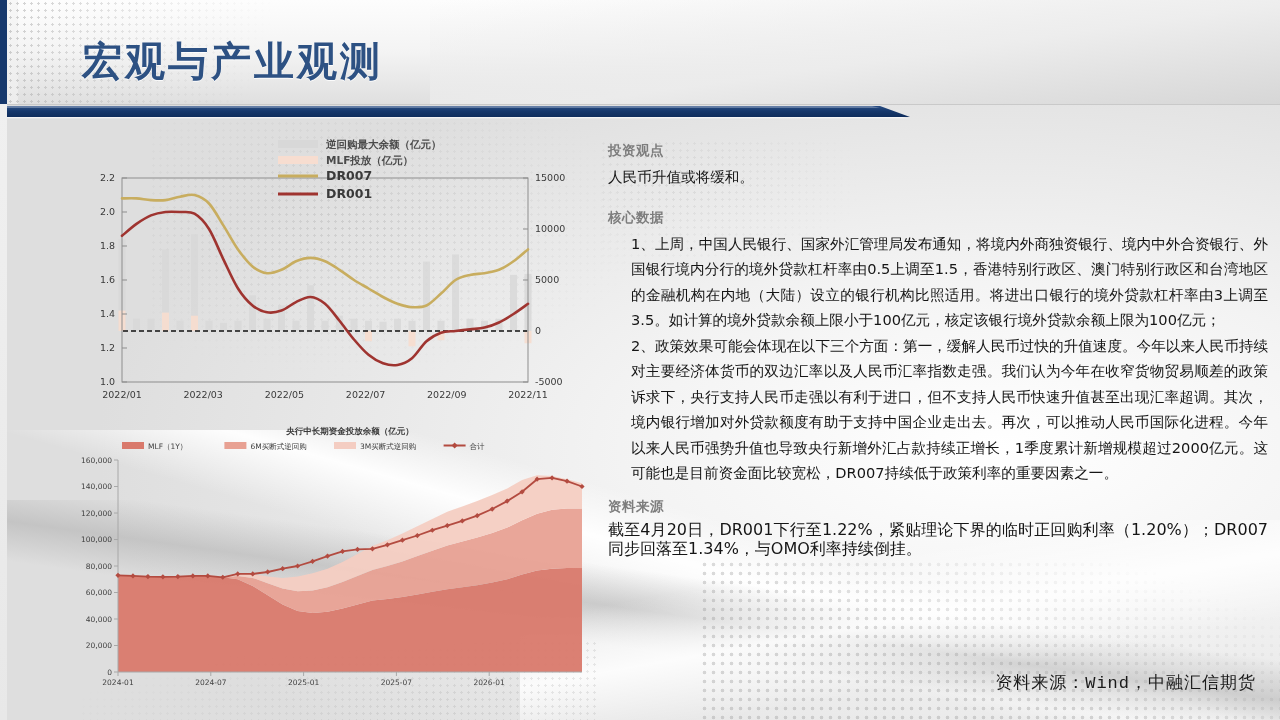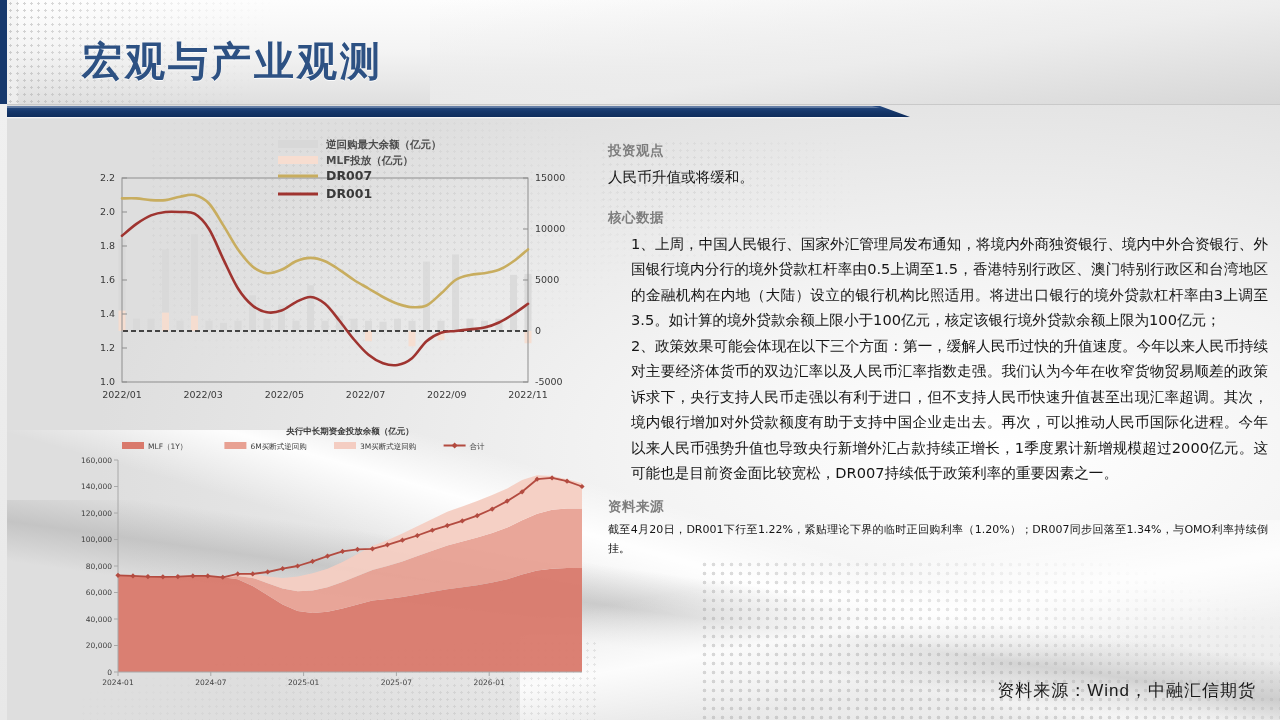--- a/index.html
+++ b/index.html
@@ -72,26 +72,26 @@
   .charts{position:absolute;left:60px;top:132px;width:530px;height:575px;}
   .chart-top{position:absolute;left:0;top:0;width:530px;height:285px;}
   .chart-bot{position:absolute;left:0;top:290px;width:530px;height:285px;}
 
   
   .textcol{position:absolute;left:608px;top:142px;width:660px;height:545px;color:#1d1d1d;}
   .sec-head{font-family:"DejaVu Sans","Liberation Sans",sans-serif;
     font-size:13.5px;font-weight:700;color:#7d7d7d;letter-spacing:.5px;margin-bottom:4px;}
   .sec-body{font-family:"DejaVu Sans","Liberation Sans",sans-serif;
     font-size:14.6px;line-height:25.5px;color:#151515;text-align:justify;}
-  .sec-body.tight{line-height:19px;font-size:11px;}
+  .sec-body.tight{line-height:19px;font-size:16px;}
   .gap{height:19px;}
   .gap-sm{height:12px;}
 
-  .footer{position:absolute;right:24px;bottom:18px;
-    font-family:Liberation Sans, sans-serif;
+  .footer{position:absolute;right:24px;bottom:26px;
+    font-family:Liberation Mono, monospace;
     font-size:17px;color:#1a1a1a;letter-spacing:1px;}
 
   
   svg text{font-family:"DejaVu Sans","Liberation Sans",sans-serif;}
 </style>
 </head>
 <body>
 
 <div class="slide">
 

